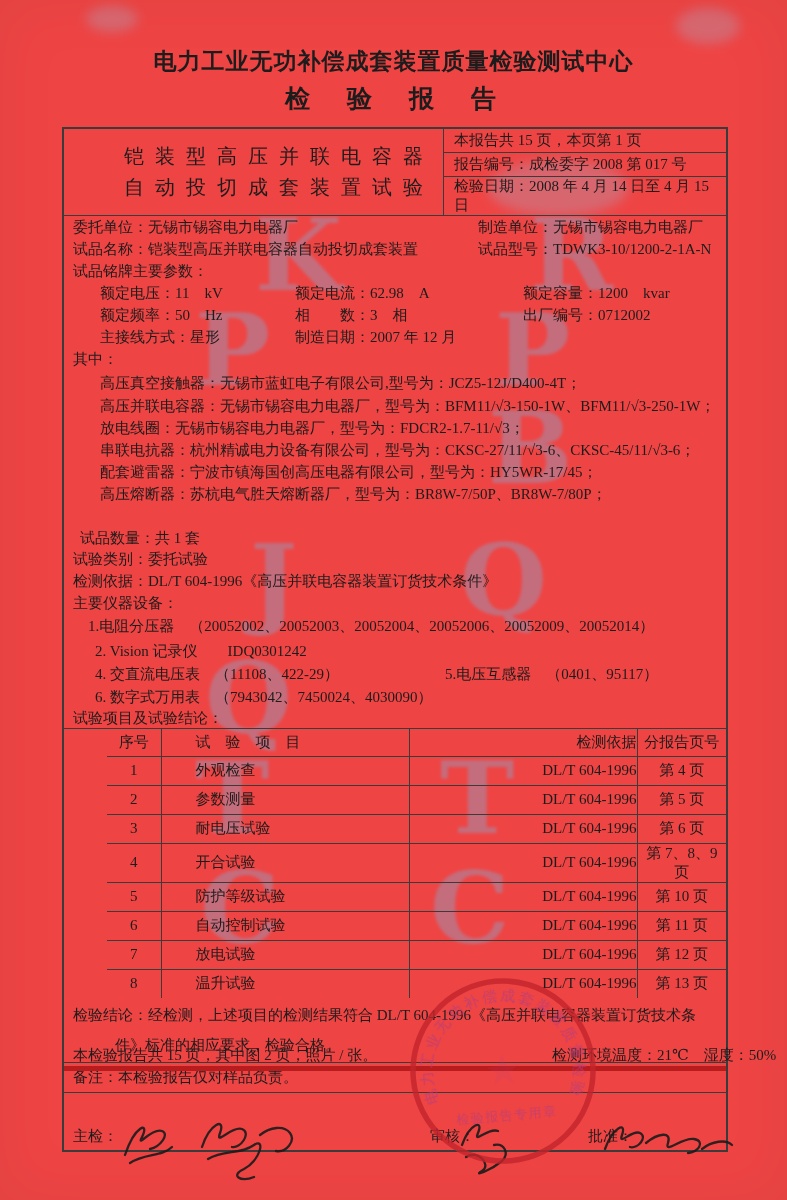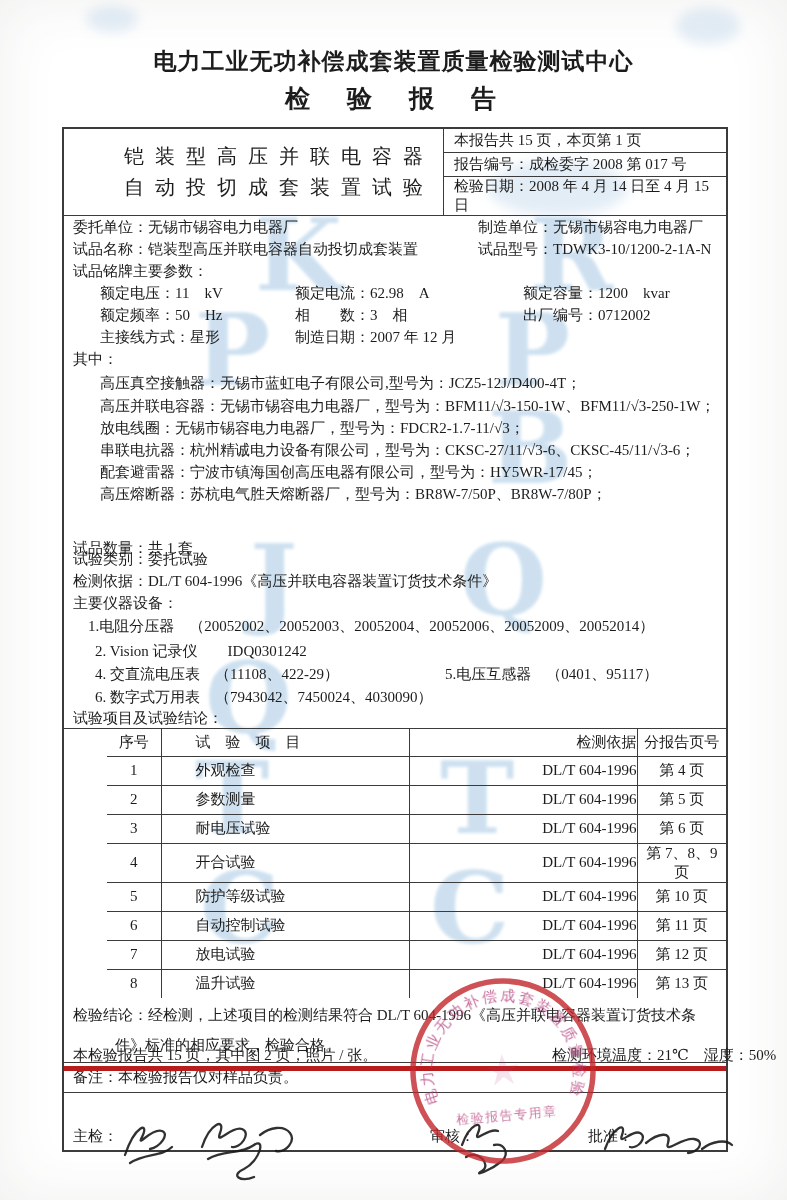--- a/index.html
+++ b/index.html
@@ -1,16 +1,16 @@
 <!DOCTYPE html>
 <html><head>
 <meta charset="utf-8">
 <style>
   html,body{margin:0;padding:0;background:#e9e9e6;}
-  .page{position:relative;width:787px;height:1200px;background:#ffffff;overflow:hidden;
+  .page{position:relative;width:787px;height:1200px;background:#ef4444;overflow:hidden;
         font-family:"Liberation Serif","DejaVu Serif",serif;color:#1c1c1c;
         box-shadow:inset 0 0 60px rgba(60,60,55,.08);}
   
   #wm-layer{position:absolute;inset:0;z-index:0;pointer-events:none;}
   #wm-layer .wm{position:absolute;font-family:"DejaVu Serif","Liberation Serif",serif;
         font-weight:bold;font-size:100px;line-height:1;opacity:.38;filter:blur(1.6px);}
   .blob{position:absolute;border-radius:50%;background:#9cc0e0;opacity:.28;filter:blur(6px);}
   
   .doc-title{position:absolute;top:46px;left:0;width:100%;text-align:center;
         font-size:23px;font-weight:bold;letter-spacing:1px;z-index:2;}
@@ -111,21 +111,21 @@
         <span class="t" style="left: 459px; top: 90px;">出厂编号：0712002</span>
         <span class="t" style="left: 36px; top: 112px;">主接线方式：星形</span>
         <span class="t" style="left: 231px; top: 112px;">制造日期：2007 年 12 月</span>
         <span class="t" style="left: 9px; top: 134px;">其中：</span>
         <span class="t" style="left: 36px; top: 158px;">高压真空接触器：无锡市蓝虹电子有限公司,型号为：JCZ5-12J/D400-4T；</span>
         <span class="t" style="left: 36px; top: 181px;">高压并联电容器：无锡市锡容电力电器厂，型号为：BFM11/√3-150-1W、BFM11/√3-250-1W；</span>
         <span class="t" style="left: 36px; top: 203px;">放电线圈：无锡市锡容电力电器厂，型号为：FDCR2-1.7-11/√3；</span>
         <span class="t" style="left: 36px; top: 225px;">串联电抗器：杭州精诚电力设备有限公司，型号为：CKSC-27/11/√3-6、CKSC-45/11/√3-6；</span>
         <span class="t" style="left: 36px; top: 247px;">配套避雷器：宁波市镇海国创高压电器有限公司，型号为：HY5WR-17/45；</span>
         <span class="t" style="left: 36px; top: 269px;">高压熔断器：苏杭电气胜天熔断器厂，型号为：BR8W-7/50P、BR8W-7/80P；</span>
-        <span class="t" style="left: 9px; top: 313px; margin-top: 10px;">试品数量：共 1 套</span>
+        <span class="t" style="left: 16px; top: 313px;">试品数量：共 1 套</span>
         <span class="t" style="left: 9px; top: 334px;">试验类别：委托试验</span>
         <span class="t" style="left: 9px; top: 356px;">检测依据：DL/T 604-1996《高压并联电容器装置订货技术条件》</span>
         <span class="t" style="left: 9px; top: 378px;">主要仪器设备：</span>
         <span class="t" style="left: 24px; top: 401px;">1.电阻分压器　（20052002、20052003、20052004、20052006、20052009、20052014）</span>
         <span class="t" style="left: 31px; top: 426px;">2. Vision 记录仪　　IDQ0301242</span>
         <span class="t" style="left: 31px; top: 449px;">4. 交直流电压表　（11108、422-29）</span>
         <span class="t" style="left: 381px; top: 449px;">5.电压互感器　（0401、95117）</span>
         <span class="t" style="left: 31px; top: 472px;">6. 数字式万用表　（7943042、7450024、4030090）</span>
         <span class="t" style="left: 9px; top: 493px;">试验项目及试验结论：</span>
       </div>

